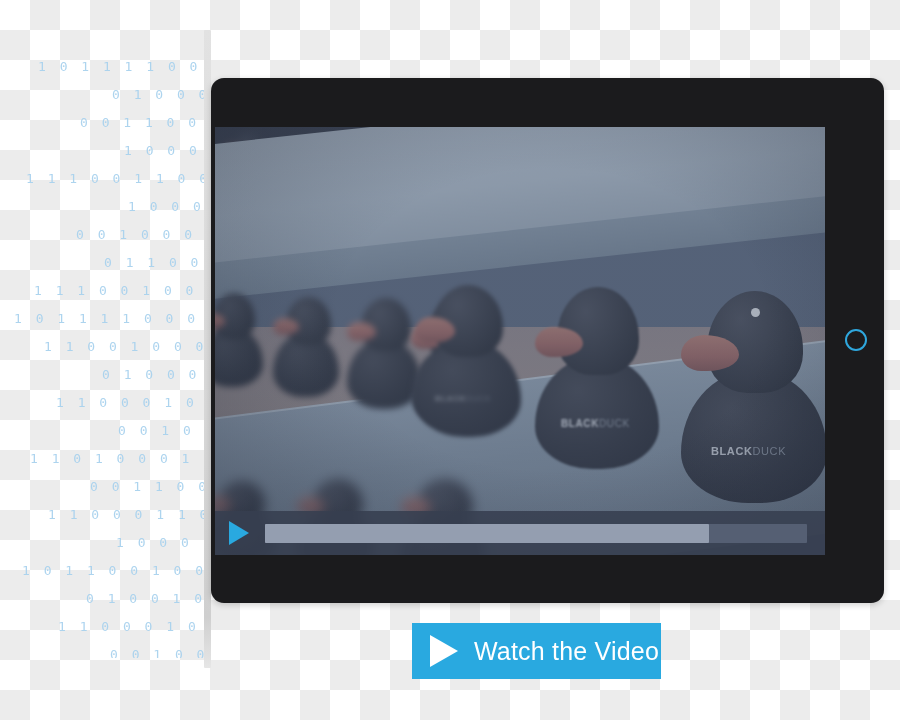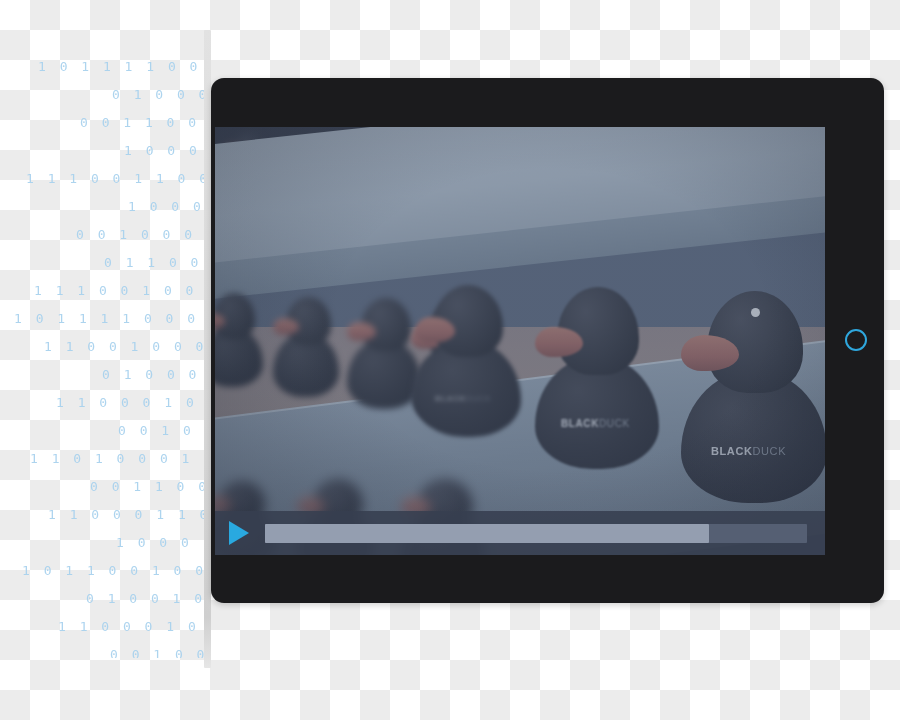--- a/index.html
+++ b/index.html
@@ -416,14 +416,22 @@
           </svg>
         </div>
         <div id="progress-track">
           <div id="progress-fill" style="width: 82%;"></div>
         </div>
       </div>
 
     </div>
   </div>
 
+  <div id="watch-video-button">
+    <span class="cta-triangle">
+      <svg viewBox="0 0 28 32" width="28" height="32" aria-hidden="true">
+        <polygon points="0,0 28,16 0,32" fill="#ffffff"></polygon>
+      </svg>
+    </span>
+    <span class="cta-label">Watch the Video</span>
+  </div>
 
 </div>
 
 </body></html>

